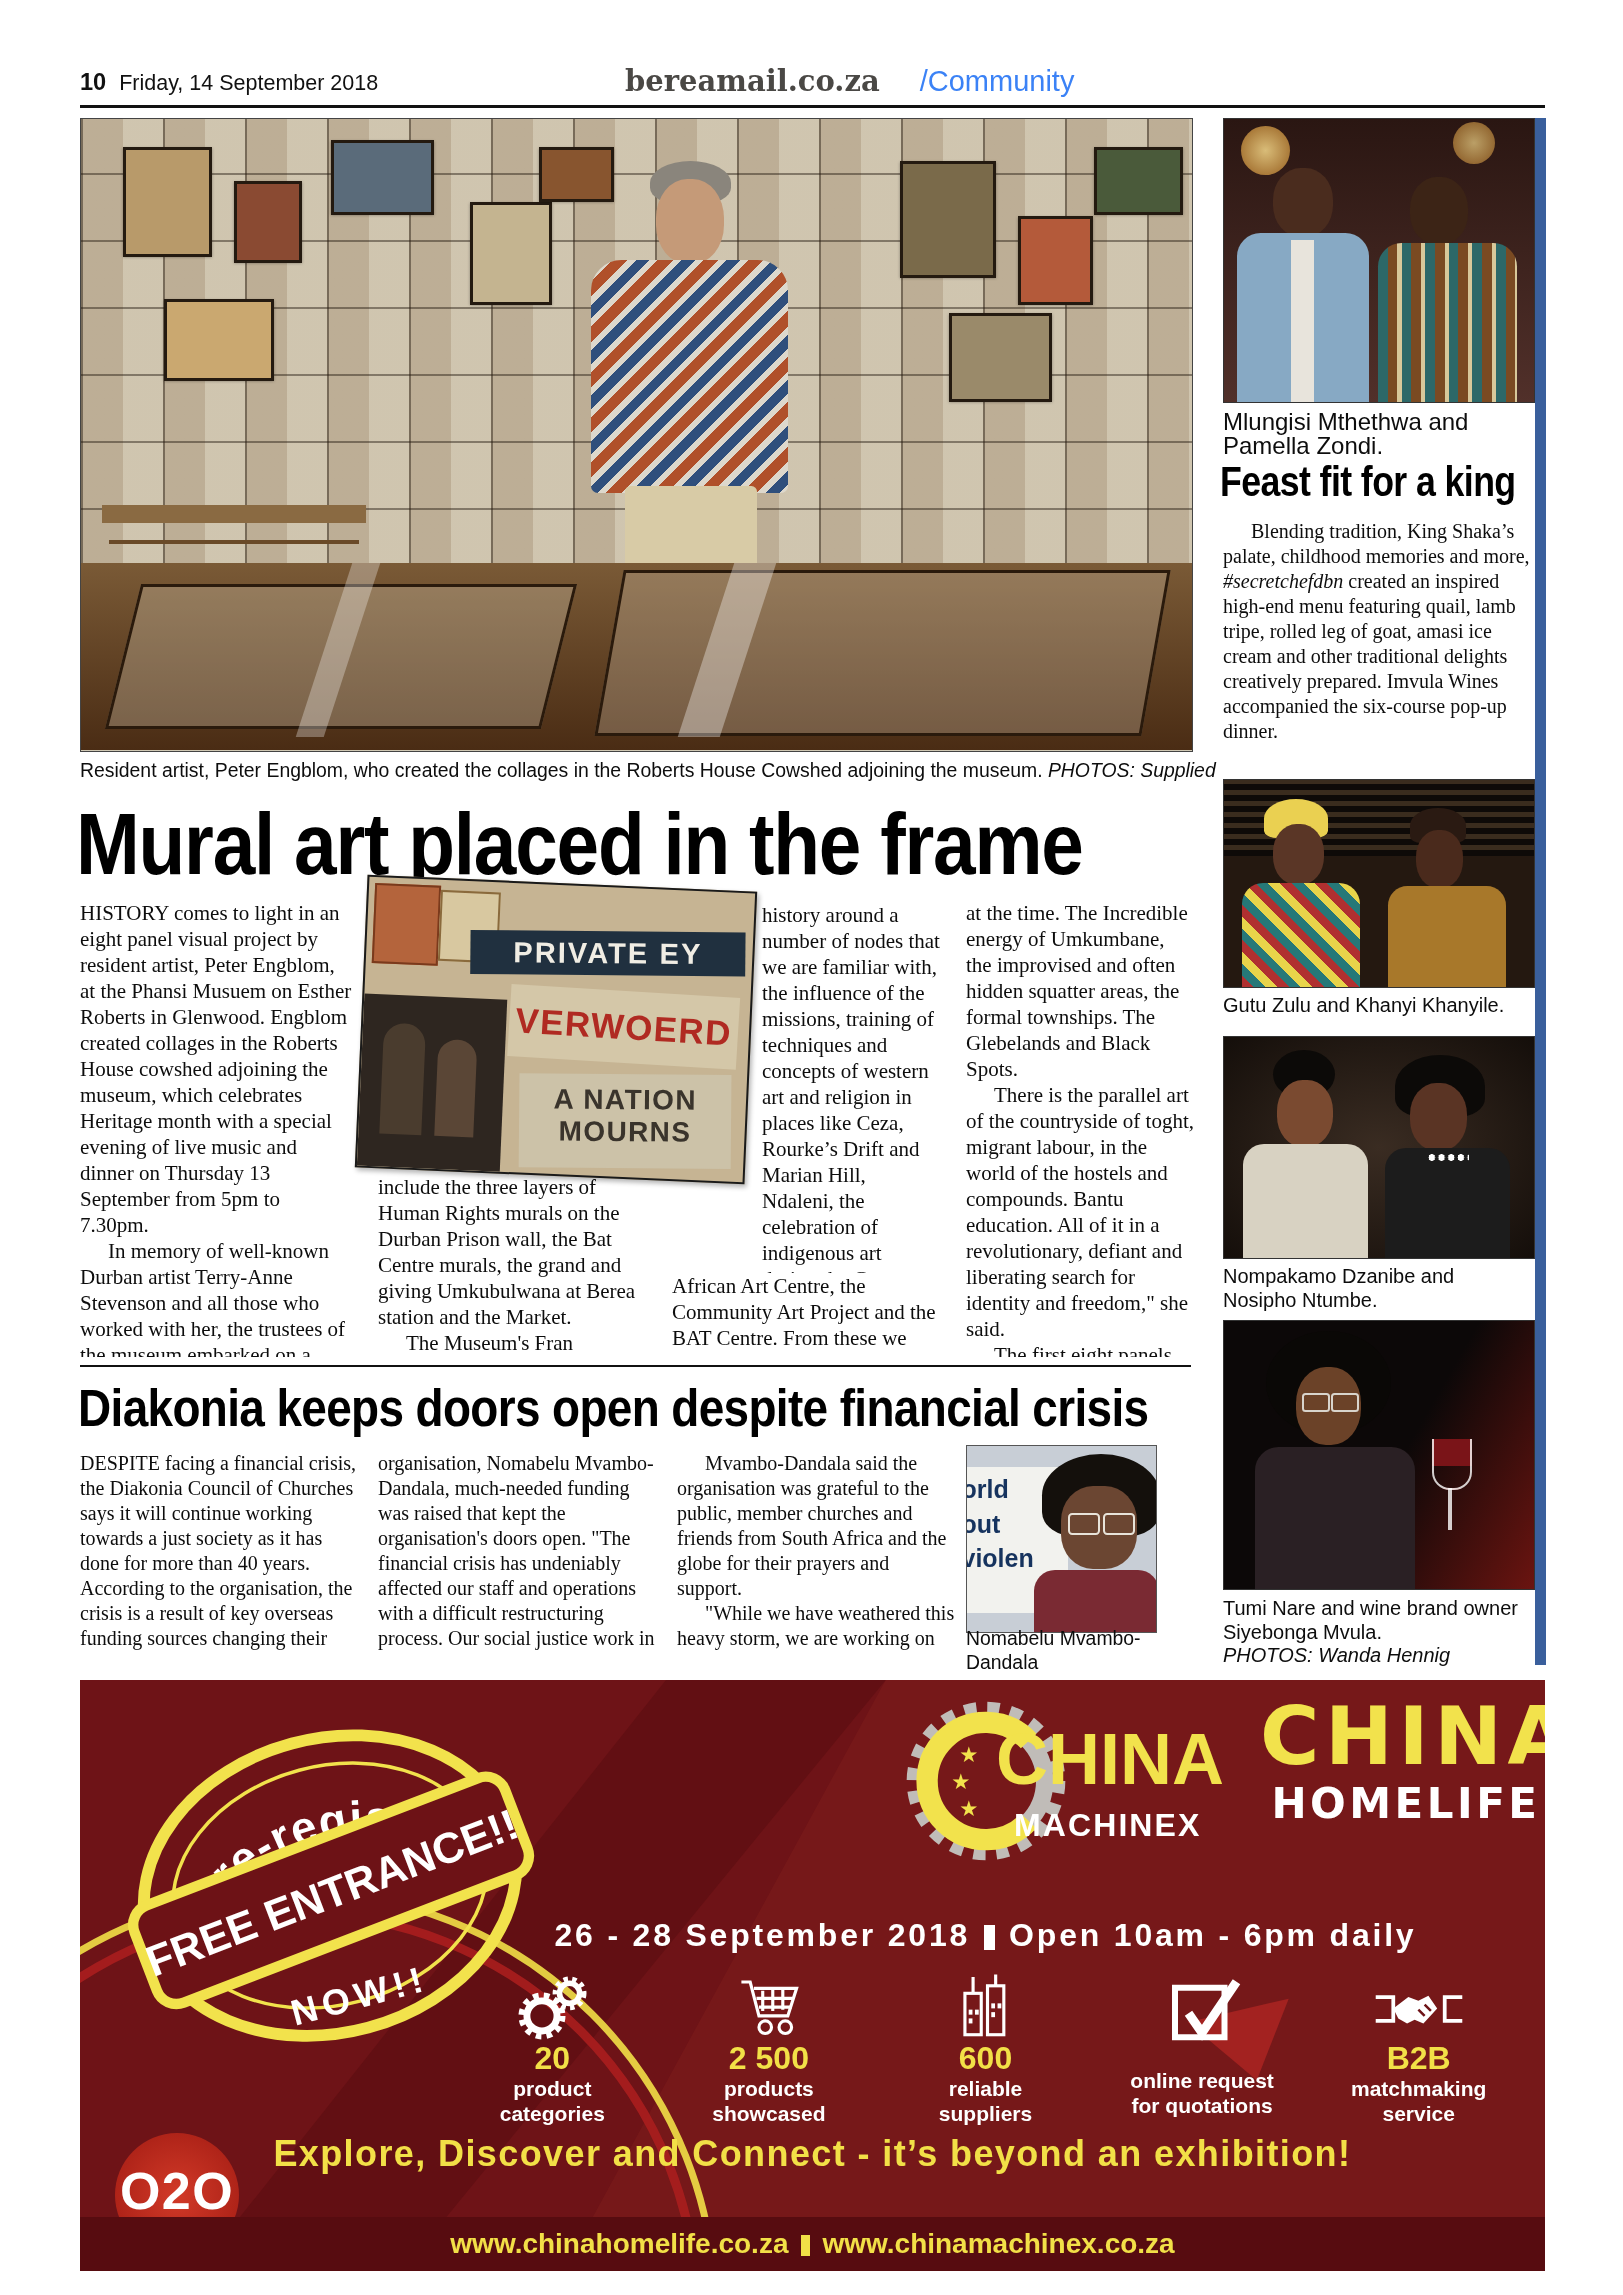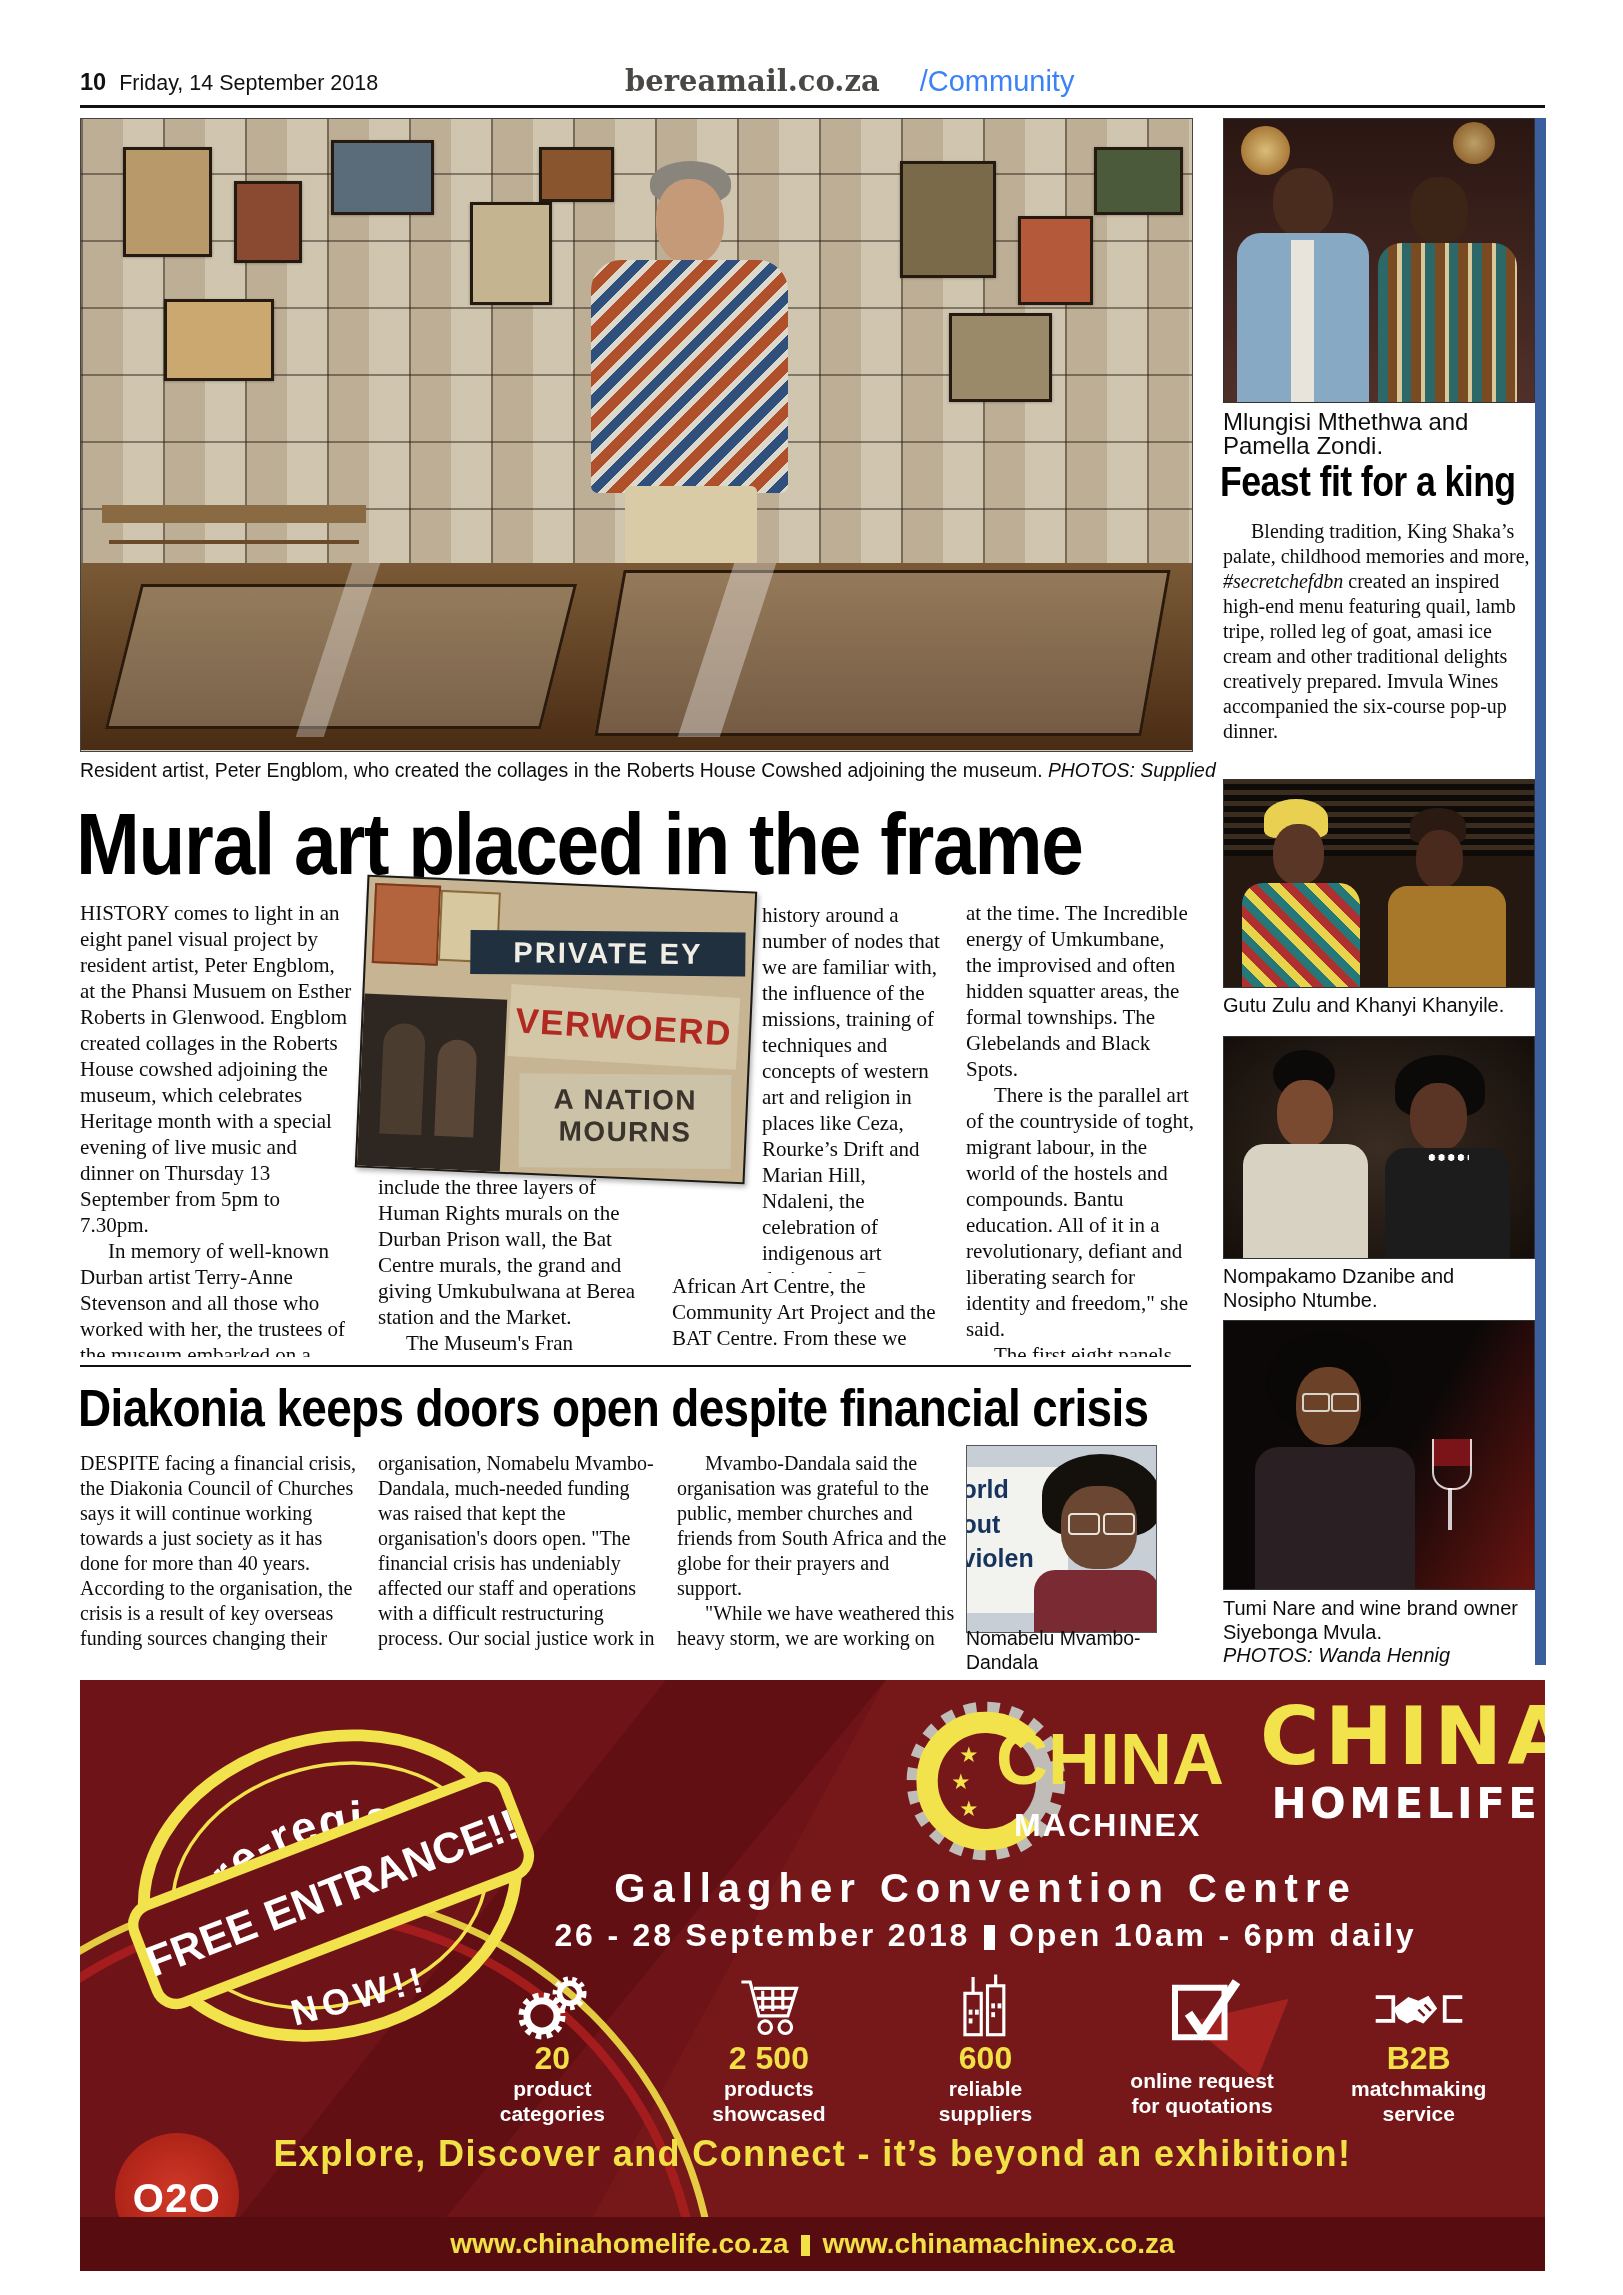--- a/index.html
+++ b/index.html
@@ -221,21 +221,21 @@
         </text>
         <g transform="rotate(-6 330 290)">
           <rect x="44" y="212" width="572" height="150" rx="30" fill="#6d1216" stroke="#f2e24c" stroke-width="15"></rect>
           <text x="330" y="312" text-anchor="middle" font-size="62" font-weight="bold" fill="#ffffff">FREE ENTRANCE!!</text>
         </g>
         <text x="330" y="462" text-anchor="middle" font-size="52" font-weight="bold" fill="#ffffff" letter-spacing="8">NOW!!</text>
       </g>
     </svg>
 
     <div class="abs" style="left:35px;top:453px;width:124px;height:124px;border-radius:50%;background:radial-gradient(#d23a28,#a01a12);text-align:center;">
-      <div class="adtxt" style="color:#fff;font-size:40px;margin-top:43px;letter-spacing:1.4px;">O2O</div>
+      <div class="adtxt" style="color:#fff;font-size:52px;margin-top:28px;letter-spacing:1.4px;">O2O</div>
       <div class="adtxt" style="color:#ffd9d2;font-size:14px;letter-spacing:8.3px;margin-left:7px;">READY</div>
     </div>
 
     <div class="abs" style="left:826px;top:21px;width:292px;height:167px;">
       <svg width="160" height="160" viewBox="0 0 120 120">
         <circle cx="60" cy="60" r="44" fill="none" stroke="#c0bcb8" stroke-width="13"></circle>
         <circle cx="60" cy="60" r="54" fill="none" stroke="#c0bcb8" stroke-width="11" stroke-dasharray="9 8"></circle>
         <path d="M92 30 A 44 44 0 1 0 92 90" fill="none" stroke="#f2e24c" stroke-width="16"></path>
         <text x="40" y="46" font-size="16" fill="#f2e24c">★</text>
         <text x="34" y="66" font-size="16" fill="#f2e24c">★</text>
@@ -243,21 +243,20 @@
       </svg>
       <div class="abs adtxt" style="left:90px;top:16.7px;font-size:72px;color:#f2e24c;letter-spacing:0;">CHINA</div>
       <div class="abs adtxt" style="left:108px;top:106px;font-size:32px;color:#fff;letter-spacing:2.1px;">MACHINEX</div>
     </div>
 
     <div class="abs" style="left:1180px;top:14px;width:292px;height:180px;text-align:center;font-family:'DejaVu Sans',sans-serif;">
       <div style="font-weight:bold;font-size:81px;color:#f2e24c;letter-spacing:5.6px;line-height:1.05;">CHINA</div>
       <div style="font-weight:bold;font-size:42px;color:#fff;letter-spacing:3.5px;">HOMELIFE</div>
     </div>
 
-    <div class="abs adtxt" style="left:364px;top:186px;width:1083px;text-align:center;color:#fff;font-size:40px;letter-spacing:7px;">Gallagher Convention Centre</div>
     <div class="abs adtxt" style="left:364px;top:237px;width:1083px;text-align:center;color:#fff;font-size:32px;letter-spacing:2.8px;white-space:nowrap;">
       <span>26 - 28 September 2018</span><span class="sepblk"></span><span>Open 10am - 6pm daily</span>
     </div>
 
     <div class="abs" style="left:364px;top:283px;width:1083px;display:flex;">
       <div style="flex:1;text-align:center;">
         <div style="height:78px;display:flex;align-items:flex-end;justify-content:center;">
           <svg width="76" height="69" viewBox="0 0 120 110" fill="none" stroke="#fff">
             <circle cx="44" cy="70" r="24" stroke-width="11"></circle>
               <circle cx="44" cy="70" r="33" stroke-width="9" stroke-dasharray="9 8.5"></circle>

